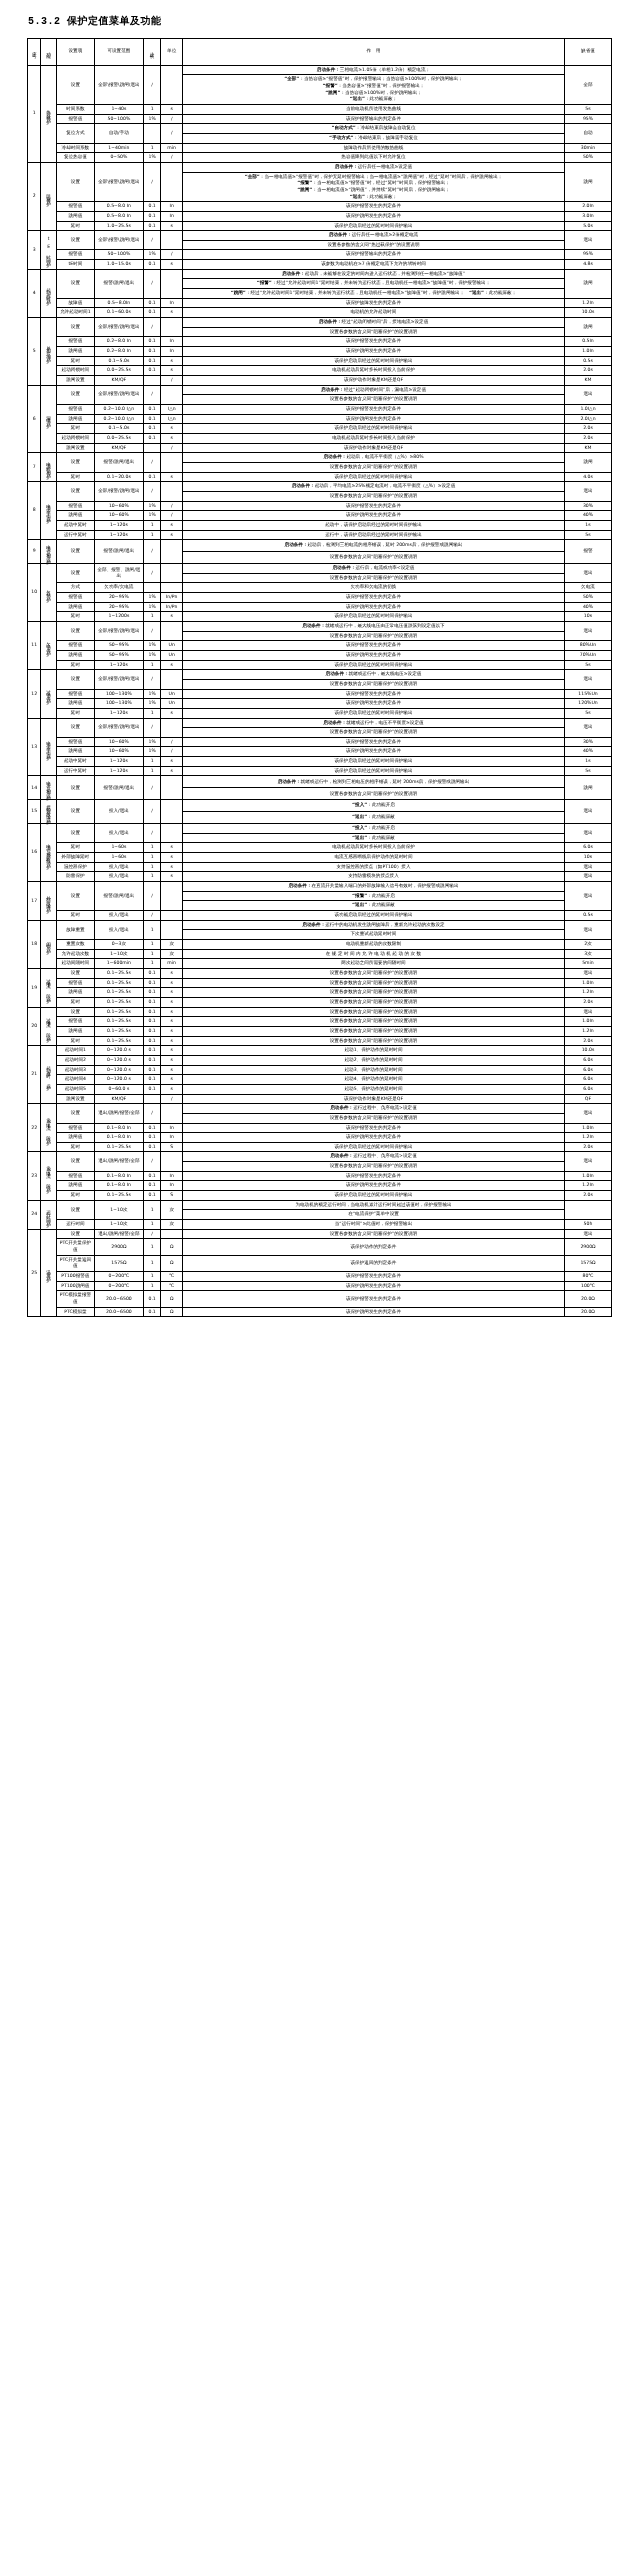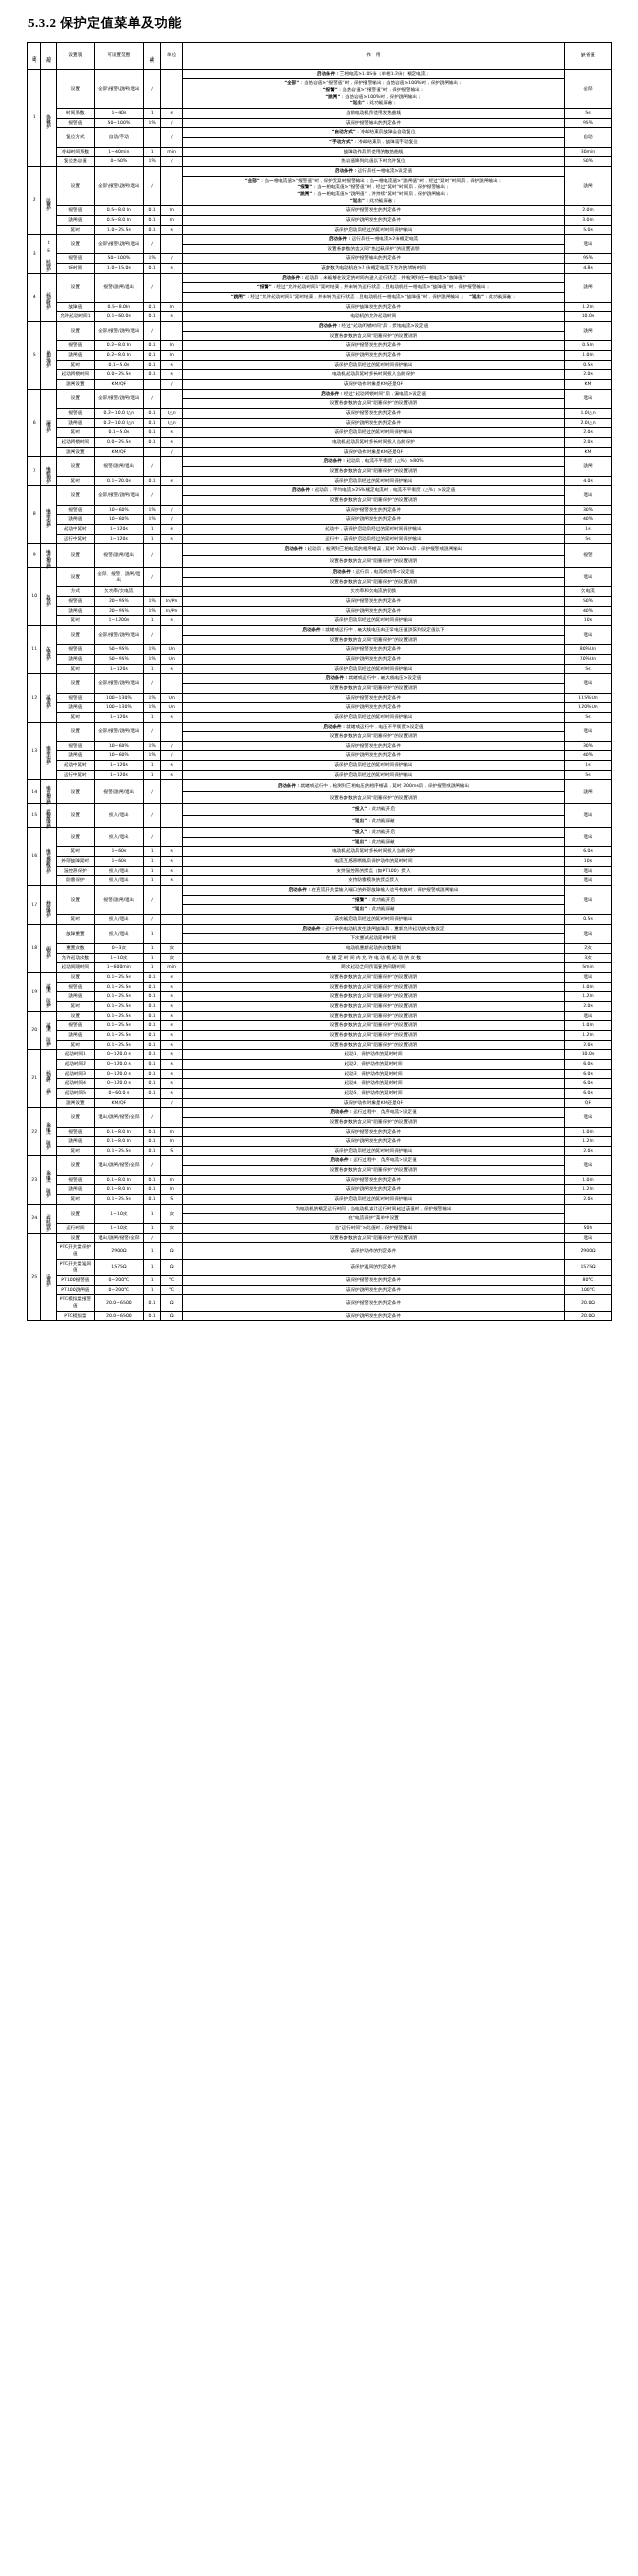--- a/index.html
+++ b/index.html
@@ -1,18 +1,18 @@
 <!DOCTYPE html>
 <html style="font-size:8.2px"><head>
 <meta charset="utf-8">
 <style>
   html,body{margin:0;padding:0;background:#fff;}
   body{font-family:"DejaVu Sans","Liberation Sans",sans-serif;color:#000;}
   .page{width:639px;min-height:3864px;box-sizing:border-box;padding:11.3px 27px 20.6px 27px;background:#fff;}
-  h1.title{font-size:13px;font-weight:bold;margin:3.1px 0 9.3px 1px;letter-spacing:0.5px;font-family:Liberation Serif, serif;}
+  h1.title{font-size:10px;font-weight:bold;margin:3.1px 0 9.3px 1px;letter-spacing:0.5px;font-family:Liberation Mono, monospace;}
   table.main{border-collapse:collapse;width:585px;table-layout:fixed;}
   table.main td,table.main th{border:0.5px solid #000;padding:1px 1.5px;font-size:4.6px;line-height:1.45;vertical-align:middle;text-align:center;word-break:break-all;}
   thead th{font-size:5.4px;height:24px;font-weight:normal;}
   .c-no{width:13.4px;}
   .c-fn{width:15.5px;}
   .c-item{width:38px;}
   .c-range{width:49px;}
   .c-step{width:17.5px;}
   .c-unit{width:21.6px;}
   .c-eff{width:382px;}

